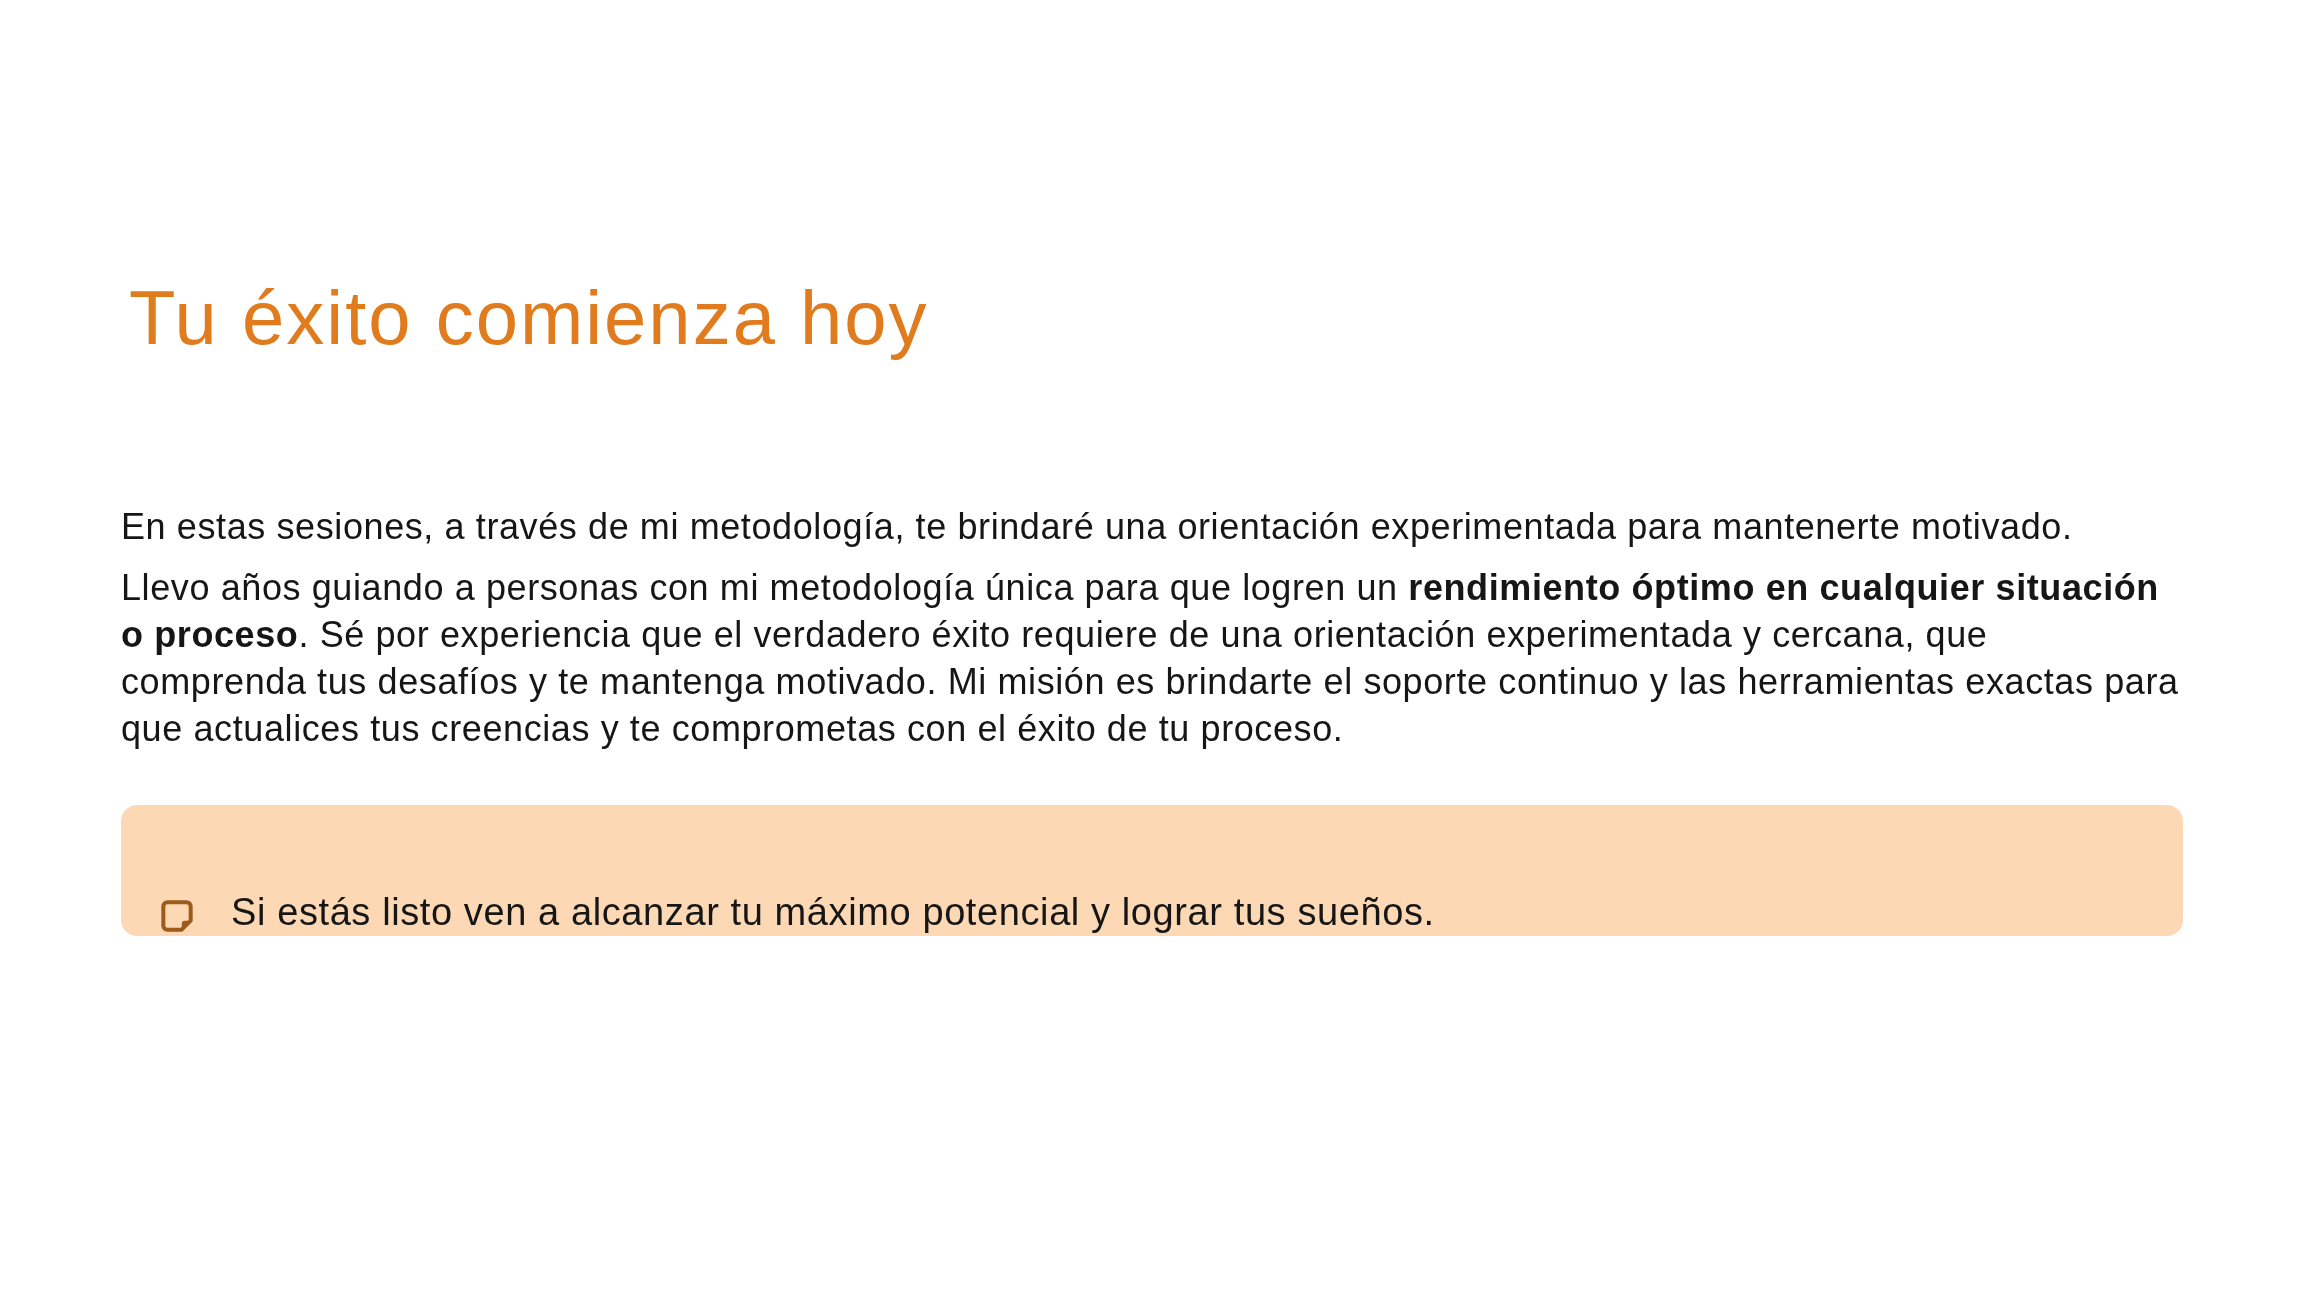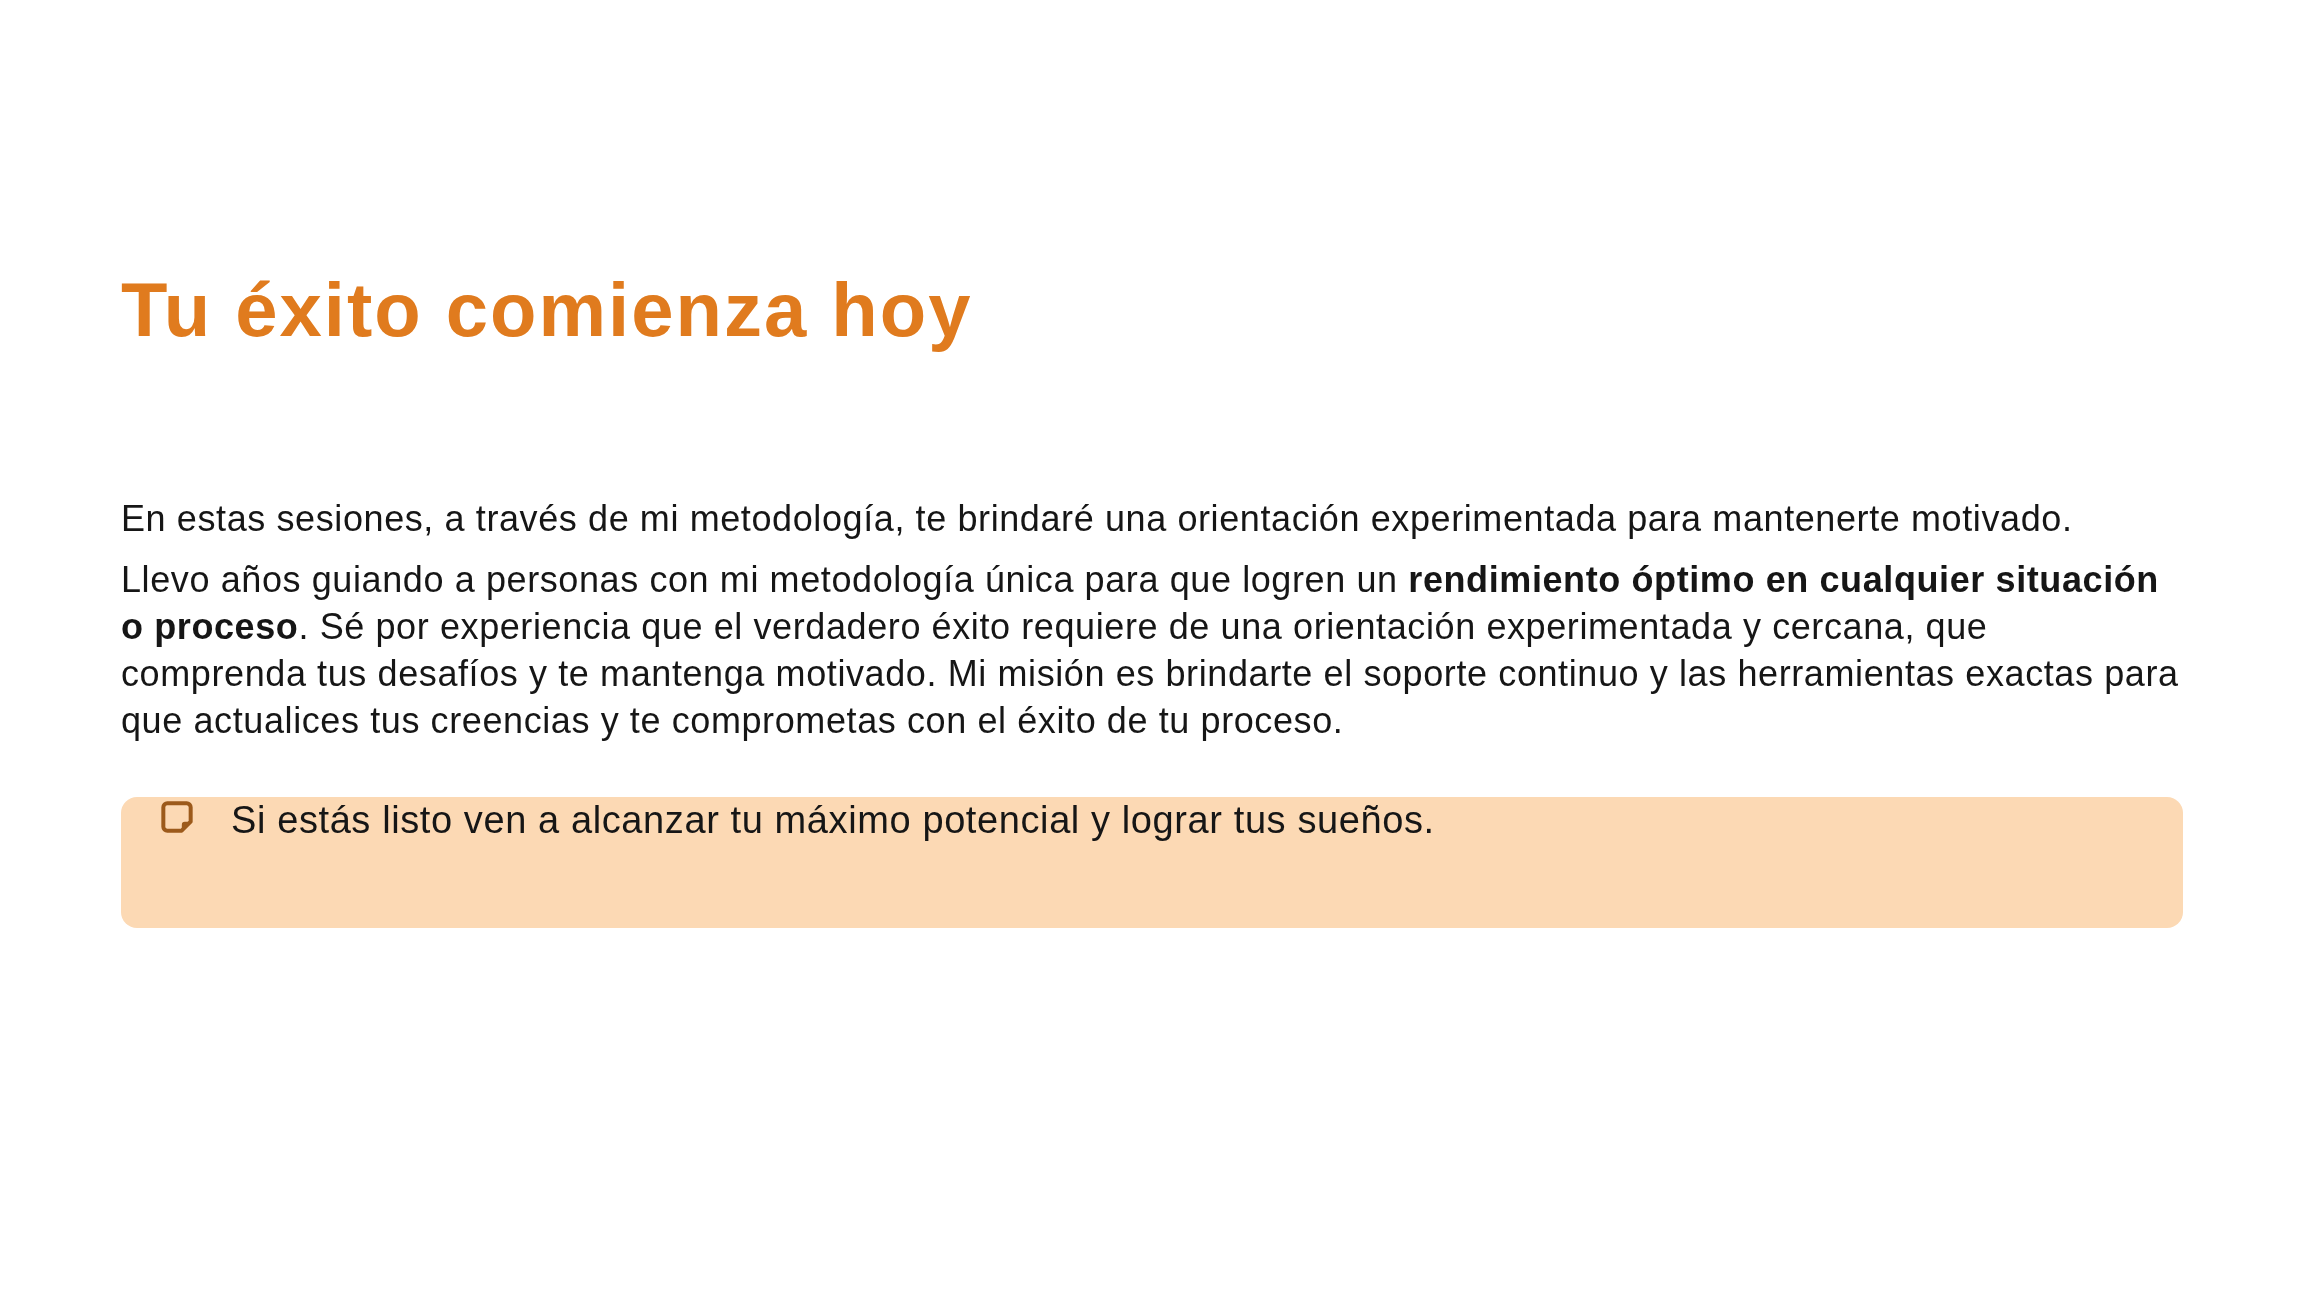--- a/index.html
+++ b/index.html
@@ -20,25 +20,25 @@
     background: var(--background, #FFFFFF);
     font-family: "Liberation Sans", sans-serif;
     color: var(--body-text, #161616);
     overflow: hidden;
   }
   .content {
     width: 2062px;
     margin-left: 121px;
   }
   h1.page-title {
-    margin: 0;
+    margin: 8px;
     padding-top: 266px;
     font-size: 76px;
     line-height: 1.15;
-    font-weight: 700;
+    font-weight: 400;
     letter-spacing: 2px;
     color: var(--heading, #E07B1E);
   }
   p.body-text {
     margin: 0;
     font-size: 36px;
     line-height: 47px;
     letter-spacing: 0.6px;
     color: var(--body-text, #161616);
   }
@@ -51,21 +51,21 @@
   p.body-text strong {
     font-weight: bold;
   }
   .callout {
     margin-top: 53px;
     height: 131px;
     width: 2062px;
     background: var(--callout-bg, #FCD9B4);
     border-radius: 16px;
     display: flex;
-    align-items: flex-start;
+    align-items: flex-end;
     padding: 0 44px 0 36px;
   }
   .callout-icon {
     display: inline-flex;
     flex: 0 0 auto;
     width: 40px;
     height: 40px;
     color: var(--callout-icon, #9C5A1B);
   }
   .callout-icon svg { width: 100%; height: 100%; }

